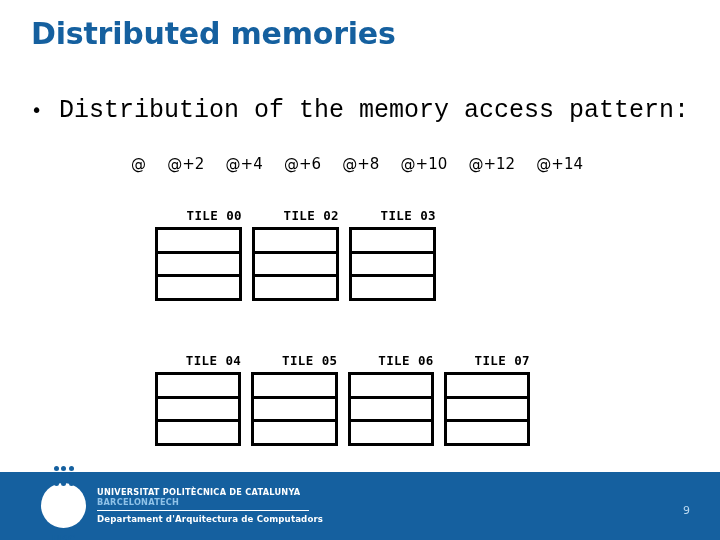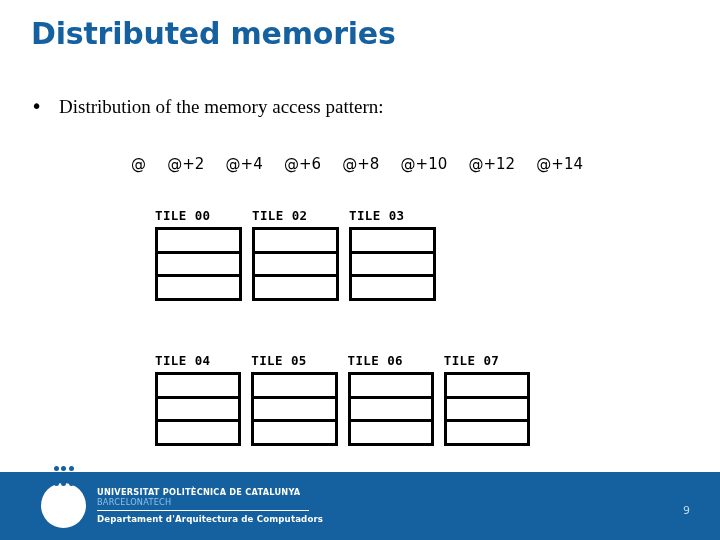--- a/index.html
+++ b/index.html
@@ -46,22 +46,22 @@
     white-space: nowrap;
   }
   #bullet-marker {
     font-size: 19px;
     color: #000000;
     line-height: 1;
     width: 28px;
     display: inline-block;
   }
   #bullet-text {
-    font-family: Liberation Serif, serif;
-    font-size: 19px;
+    font-family: Liberation Mono, monospace;
+    font-size: 25px;
     color: #000000;
     white-space: nowrap;
   }
 
   
   #address-row {
     position: absolute;
     left: 131px;
     top: 155px;
     width: 452px;
@@ -90,21 +90,21 @@
   #tile-row-bot  { top: 350px; }
 
   .tile {
     width: 87px;
   }
   .tile-label {
     font-family: "DejaVu Sans Mono", "DejaVu Sans", monospace;
     font-size: 12.5px;
     font-weight: bold;
     color: #000000;
-    text-align: left;
+    text-align: right;
     letter-spacing: 0.4px;
     height: 22px;
     line-height: 22px;
     white-space: nowrap;
   }
   .tile-box {
     border: 3px solid #000000;
     background: #ffffff;
     box-sizing: border-box;
     height: 74px;
@@ -182,21 +182,21 @@
     font-size: 8.2px;
     font-weight: bold;
     color: #ffffff;
     letter-spacing: 0.25px;
     line-height: 10px;
     white-space: nowrap;
   }
   #footer-brand {
     font-family: "DejaVu Sans", sans-serif;
     font-size: 8.2px;
-    font-weight: normal;
+    font-weight: bold;
     color: #8FC2E8;
     letter-spacing: 0.25px;
     line-height: 11px;
     white-space: nowrap;
   }
   #footer-rule {
     height: 1px;
     background: #ffffff;
     width: 212px;
     margin: 2px 0 3px 0;

